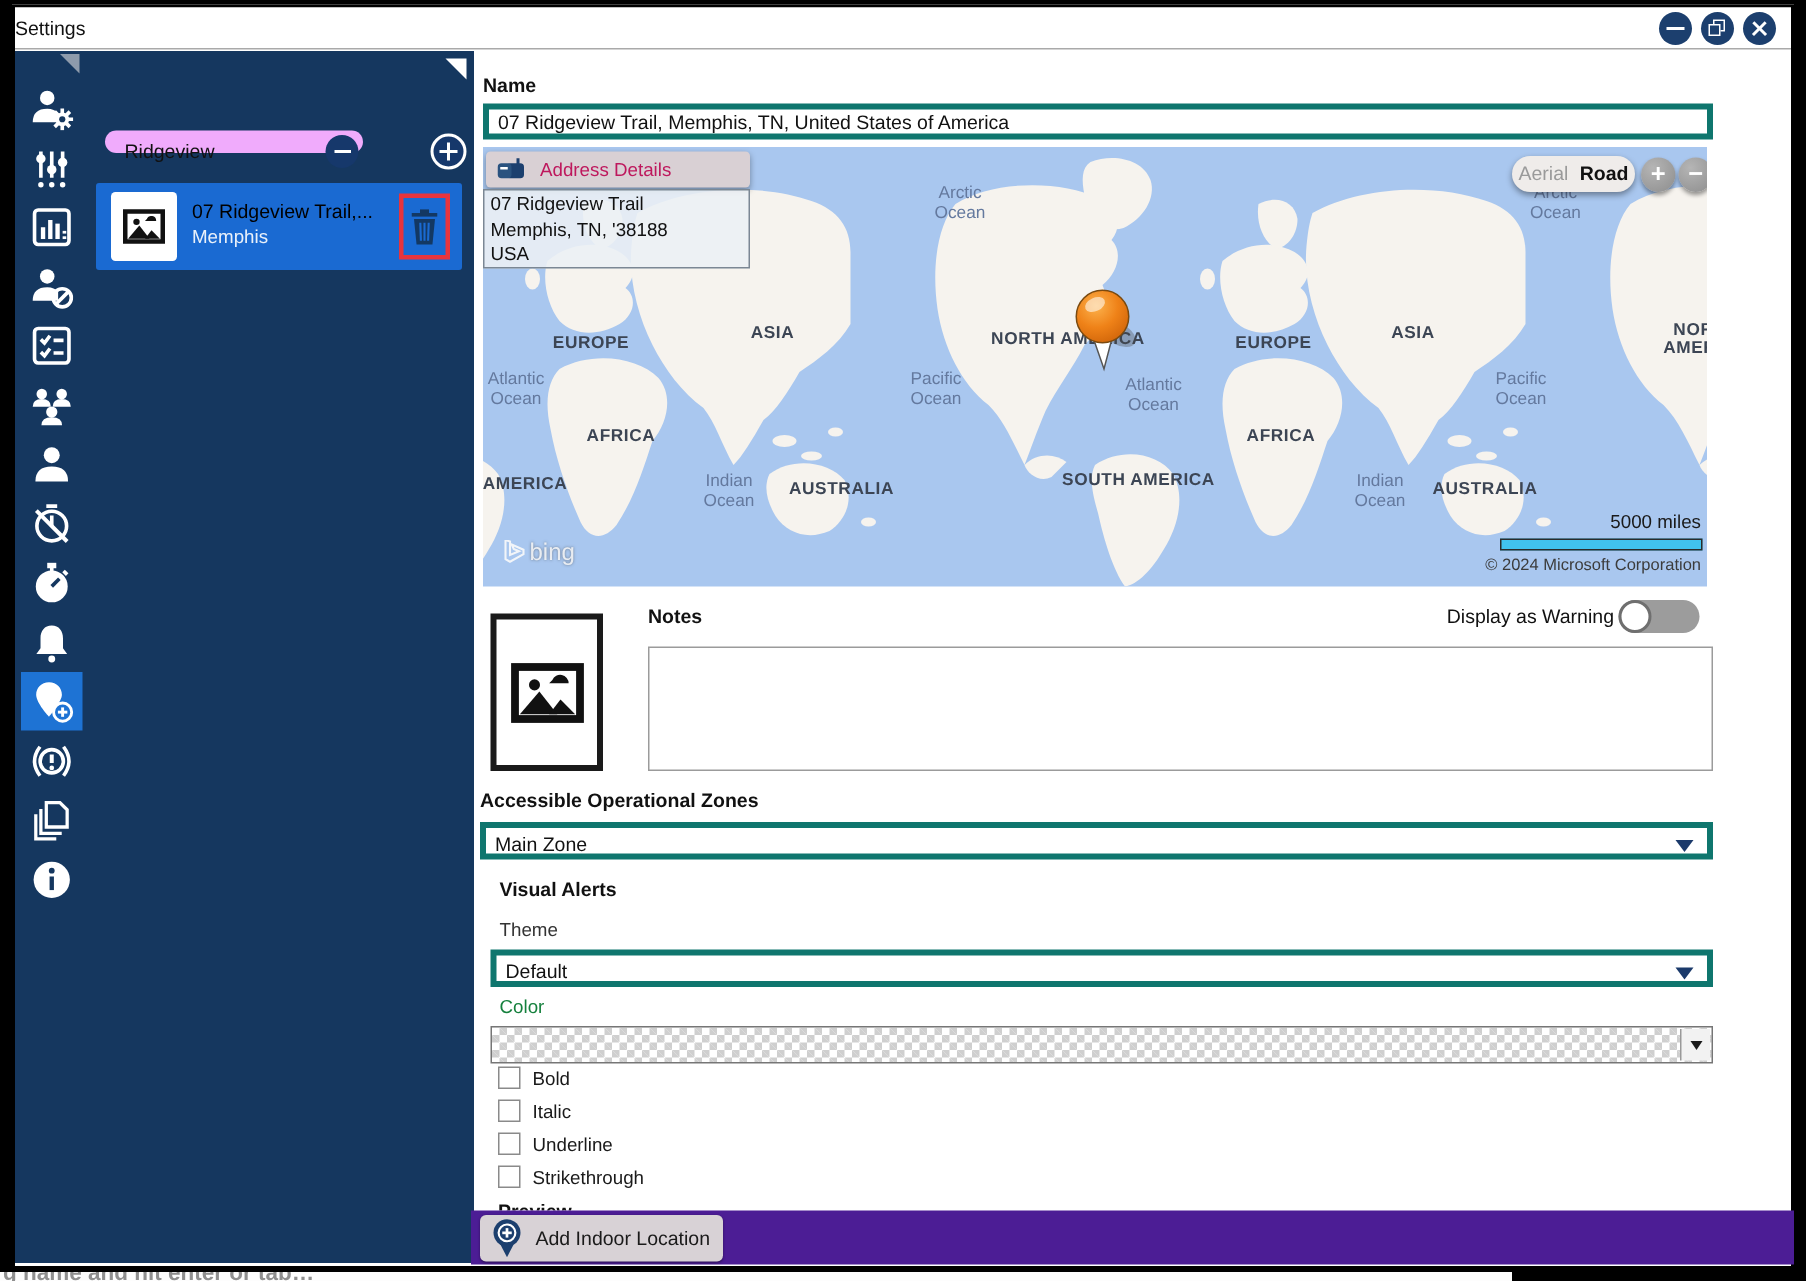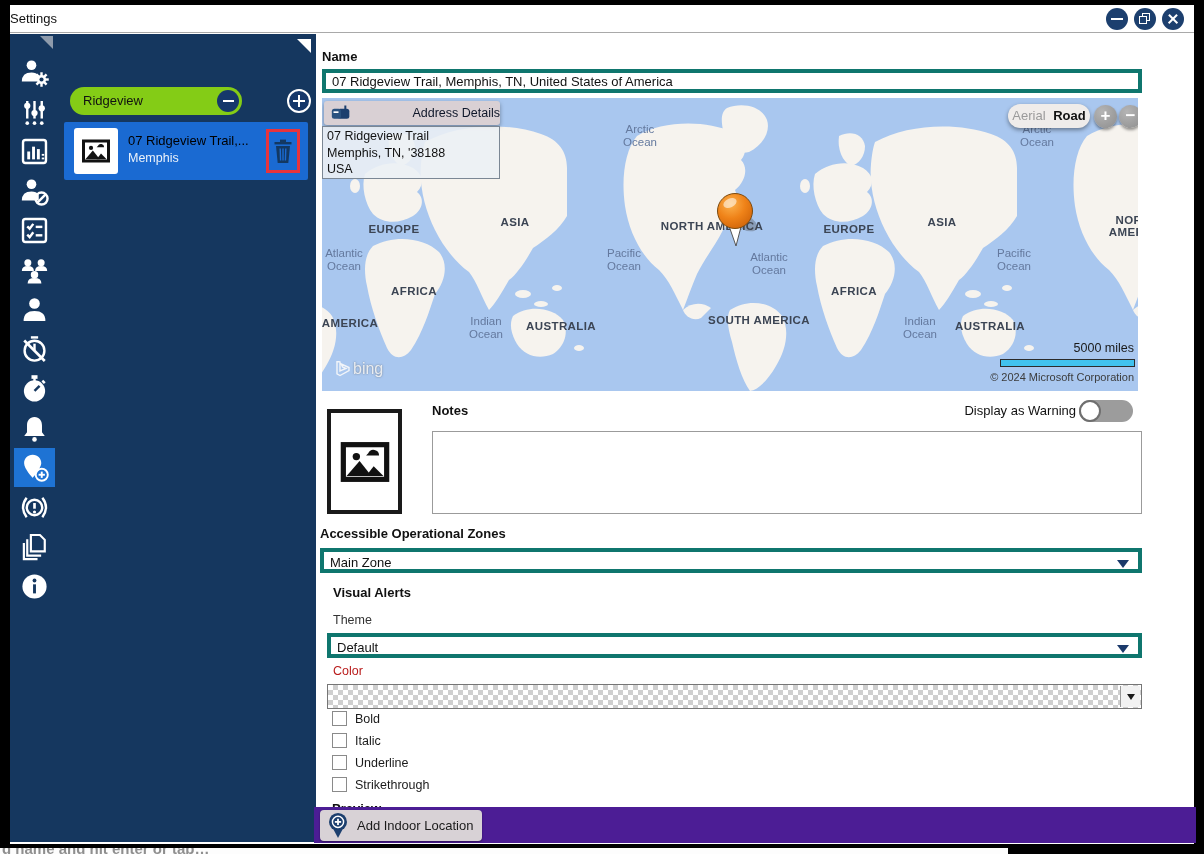--- a/index.html
+++ b/index.html
@@ -21,21 +21,21 @@
   .winctl .x1 { transform:rotate(45deg); } .winctl .x2 { transform:rotate(-45deg); }
   
   #navyblock { position:absolute; left:0; top:29px; width:306px; bottom:2px; background:#15375f; }
   #iconRail { position:absolute; left:4px; top:19px; width:41px; height:600px; }
   .rail-icon { position:absolute; left:0; width:41px; height:39px; display:flex;
                align-items:center; justify-content:center; cursor:pointer; }
   .rail-icon.active { background:#1e73d4; }
   .rail-icon svg { width:29px; height:29px; }
   .tri { position:absolute; width:0; height:0; }
   
-  #searchPill { position:absolute; left:60px; top:53px; width:172px; height:28px; background:#84cc16;
+  #searchPill { position:absolute; left:60px; top:53px; width:172px; height:15px; background:#f0abfc;
                 border-radius:14px; }
   #searchInput { position:absolute; left:13px; top:1px; width:130px; height:24px; border:none; outline:none;
                  font-size:13px; color:#111; background:transparent; font-family:inherit; }
   #searchClear { position:absolute; right:3px; top:3px; width:22px; height:22px; border-radius:50%;
                  background:#16386b; cursor:pointer; }
   #searchClear .bar { position:absolute; left:5.5px; top:9.8px; width:11px; height:2.2px; background:#fff; }
   #addLocBtn { position:absolute; left:277px; top:55px; width:24px; height:24px; border-radius:50%;
                border:2px solid #fff; background:#16386b; cursor:pointer; }
   #addLocBtn .h { position:absolute; left:4px; top:9px; width:12px; height:2.2px; background:#fff; }
   #addLocBtn .v { position:absolute; left:8.9px; top:4px; width:2.2px; height:12px; background:#fff; }
@@ -70,22 +70,22 @@
   #viewPill { position:absolute; left:686px; top:6px; width:82px; height:24px; background:#efecea;
               border-radius:12px; box-shadow:0 2px 4px rgba(0,0,0,.4); font-size:13px; line-height:24px;
               text-align:center; cursor:pointer; }
   #viewPill .aerial { color:#9a9a9a; } #viewPill .road { color:#111; font-weight:bold; margin-left:4px; }
   .zoomBtn { position:absolute; top:7px; width:23px; height:23px; border-radius:50%;
              background:radial-gradient(circle at 35% 30%,#b5b5b5,#8d8d8d); color:#fff; font-size:17px;
              font-weight:bold; text-align:center; line-height:21px; box-shadow:0 2px 3px rgba(0,0,0,.4);
              cursor:pointer; }
   #zoomIn { left:772px; } #zoomOut { left:797px; }
   #addrBtn { position:absolute; left:2px; top:3px; width:176px; height:24px; background:#d9d0d4;
-             border-radius:3px; box-shadow:0 2px 4px rgba(0,0,0,.35); font-size:12.5px; color:#0f172a;
-             line-height:24px; cursor:pointer;text-align:right; }
+             border-radius:3px; box-shadow:0 2px 4px rgba(0,0,0,.35); font-size:12.5px; color:#be185d;
+             line-height:24px; cursor:pointer; }
   #addrBtn svg { position:absolute; left:7px; top:4px; width:20px; height:16px; }
   #addrBtn span { margin-left:36px; }
   #addrBox { position:absolute; left:0; top:28px; width:178px; height:53px; background:rgba(236,240,245,.88);
              border:1px solid #7b8794; font-size:12.5px; color:#111; line-height:16.5px; padding:1px 4px; }
   #bingLogo { position:absolute; left:14px; top:262px; font-size:16px; color:rgba(250,250,250,.85);
               text-shadow:0 0 2px rgba(90,100,115,.8); }
   #bingLogo svg { vertical-align:-3px; margin-right:3px; }
   #scaleText { position:absolute; right:4px; top:243px; font-size:12.5px; color:#1a1a1a; }
   #scaleBar { position:absolute; left:678px; top:261px; width:135px; height:8px; background:#41c2ee;
               border:1.5px solid #2b2b2b; border-bottom-width:1px; }
@@ -456,21 +456,21 @@
     <span>Main Zone</span>
     <span class="arrow"></span>
   </div>
 
   <div class="lbl b" style="left:323px;top:580px;">Visual Alerts</div>
   <div class="lbl" style="left:323px;top:608px;font-size:12.5px;color:#333;">Theme</div>
   <div class="field dd" id="themeDd">
     <span>Default</span>
     <span class="arrow"></span>
   </div>
-  <div class="lbl" style="left:323px;top:659px;font-size:12.5px;color:#b91c1c;">Color</div>
+  <div class="lbl" style="left:323px;top:659px;font-size:12.5px;color:#15803d;">Color</div>
   <div id="colorDd">
     <div id="colorDdBtn">
         <div class="arrow"></div>
       </div>
   </div>
   <div id="cbGroup">
       <div class="cb-row" style="top: 706px;">
         <span class="cb-box"></span>
         <span class="cb-label">Bold</span>
       </div>

